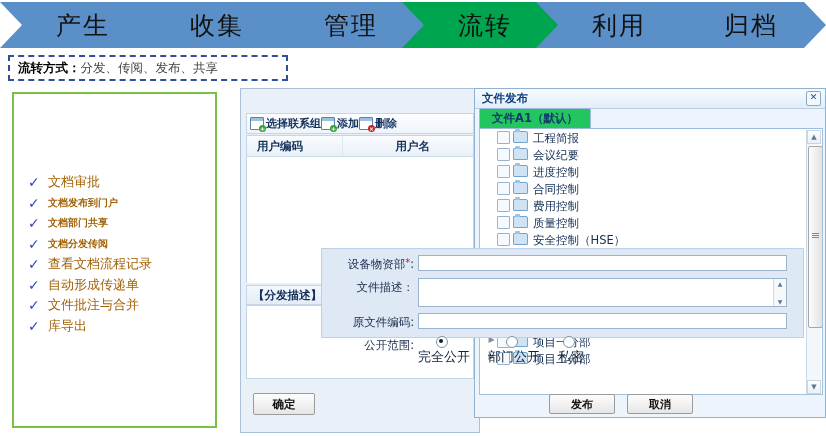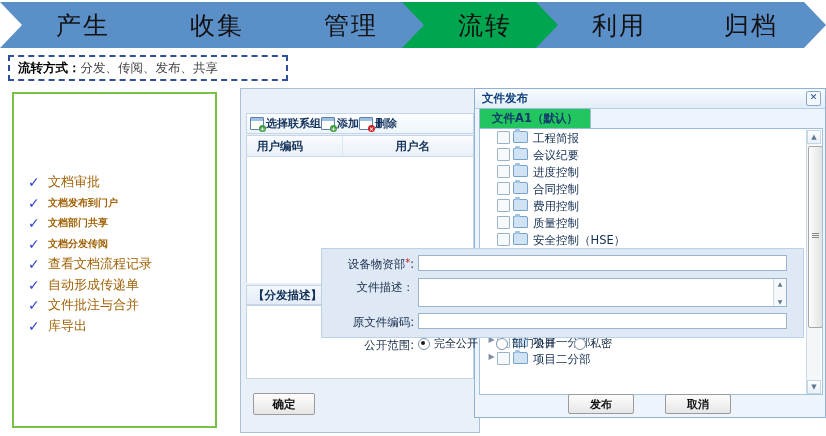--- a/index.html
+++ b/index.html
@@ -148,42 +148,42 @@
   .vs-grip{position:absolute;left:3px;top:86px;width:7px;height:6px;
            background:repeating-linear-gradient(#888 0 1px,transparent 1px 2px);}
   .vs-arrow.bottom{position:absolute;left:0;bottom:0;}
   .pub-footer{
     position:absolute;left:4px;bottom:3px;width:344px;height:20px;
     display:flex;align-items:center;gap:12px;padding-left:70px;box-sizing:border-box;
   }
   .pub-btn{
     width:64px;height:18px;background:linear-gradient(#fdfdfd,#e6e6e6);border:1px solid #9b9b9b;
     border-radius:2px;font-size:11px;color:#111;font-weight:bold;
-    display:flex;align-items:center;justify-content:center;cursor:default;margin-left:19px;
+    display:flex;align-items:center;justify-content:center;cursor:default;
   }
 
   
   .form-overlay{
     position:absolute;left:321px;top:248px;width:483px;height:90px;
     background:#dfe9f6;border:1px solid #bcd0e6;box-sizing:border-box;
   }
   .frow{display:flex;align-items:flex-start;margin:6px 0 0 0;}
   .flabel{width:92px;text-align:right;font-size:11.5px;color:#1a2d4b;padding-top:2px;padding-right:4px;white-space:nowrap;}
   .req{color:#d02020;font-size:10px;vertical-align:top;}
   .finput{
     width:369px;height:16px;background:#fff;border:1px solid #9ab4cd;box-sizing:border-box;
   }
   .ftextarea{
     width:369px;height:29px;background:#fff;border:1px solid #9ab4cd;box-sizing:border-box;position:relative;
   }
   .ta-scroll{position:absolute;right:0;top:0;width:12px;height:100%;background:#f6f9fc;border-left:1px solid #cddcea;}
   .ta-up,.ta-dn{width:100%;height:9px;font-size:6px;color:#5e7891;display:flex;align-items:center;justify-content:center;}
   .ta-dn{position:absolute;bottom:0;}
   .radio-row{display:flex;align-items:center;gap:0;}
-  .radio-opt{display:flex;align-items:center;margin-right:18px;font-size:11px;color:#11233c;}
+  .radio-opt{display:flex;align-items:center;margin-right:18px;font-size:13px;color:#11233c;flex-direction:column;}
   .radio-dot{
     width:10px;height:10px;border-radius:50%;border:1px solid #7d93ab;background:#fff;
     margin-right:4px;position:relative;flex:none;
   }
   .radio-dot.on::after{content:"";position:absolute;left:2px;top:2px;width:4px;height:4px;border-radius:50%;background:#1a1a1a;}
 </style>
 </head>
 <body>
 
 <div class="page">

